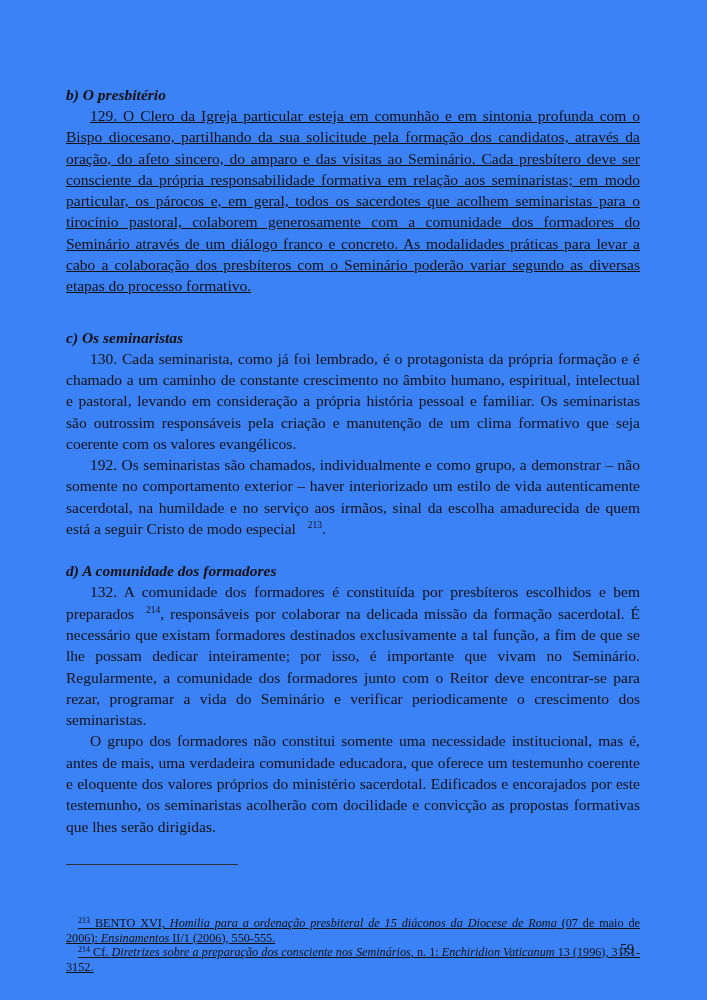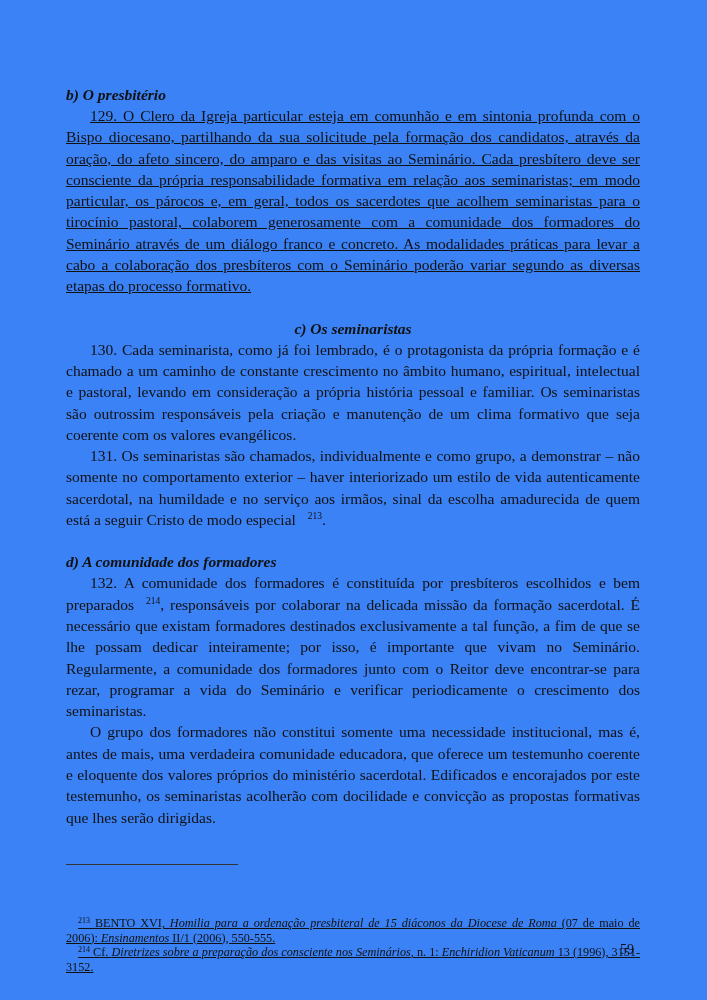--- a/index.html
+++ b/index.html
@@ -15,21 +15,21 @@
     .heading {
       font-weight: bold; font-style: italic; font-size: 15.5px; line-height: 21px;
       margin: 0;
     }
     p.body {
       margin: 0; font-size: 15.5px; line-height: 21.3px; text-align: justify;
       text-indent: 24px; hyphens: none;
     }
     .h-b { margin-top: 0; }
     .p-129 { margin-top: 20px; text-decoration: underline; }
-    .h-c { margin-top: 21px; text-align: center; }
+    .h-c { margin-top: 30px; }
     .p-130 { margin-top: 19px; }
     .p-131 { margin-top: 21px; }
     .h-d { margin-top: 21px; }
     .p-132 { margin-top: 19px; }
     .p-grupo { margin-top: 21px; }
     sup { font-size: 9.5px; line-height: 0; vertical-align: 6px; padding-left: 12px; }
     .fn-rule {
       position: absolute; left: 66px; top: 864px; width: 172px; height: 0;
       border-top: 1px solid #333;
     }
@@ -47,21 +47,21 @@
 <body>
 
 <div class="page">
   <div class="content">
 
     <h3 class="heading h-b">b) O presbitério</h3>
     <p class="body p-129">129. O Clero da Igreja particular esteja em comunhão e em sintonia profunda com o Bispo diocesano, partilhando da sua solicitude pela formação dos candidatos, através da oração, do afeto sincero, do amparo e das visitas ao Seminário. Cada presbítero deve ser consciente da própria responsabilidade formativa em relação aos seminaristas; em modo particular, os párocos e, em geral, todos os sacerdotes que acolhem seminaristas para o tirocínio pastoral, colaborem generosamente com a comunidade dos formadores do Seminário através de um diálogo franco e concreto. As modalidades práticas para levar a cabo a colaboração dos presbíteros com o Seminário poderão variar segundo as diversas etapas do processo formativo.</p>
 
     <h3 class="heading h-c">c) Os seminaristas</h3>
     <p class="body p-130">130. Cada seminarista, como já foi lembrado, é o protagonista da própria formação e é chamado a um caminho de constante crescimento no âmbito humano, espiritual, intelectual e pastoral, levando em consideração a própria história pessoal e familiar. Os seminaristas são outrossim responsáveis pela criação e manutenção de um clima formativo que seja coerente com os valores evangélicos.</p>
-    <p class="body p-131"><span>131. Os seminaristas são chamados, individualmente e como grupo, a demonstrar – não somente no comportamento exterior – haver interiorizado um estilo de vida autenticamente sacerdotal, na humildade e no serviço aos irmãos, sinal da escolha amadurecida de quem está a seguir Cristo de modo especial</span><sup>213</sup><span>.</span></p>
+    <p class="body p-131"><span>192. Os seminaristas são chamados, individualmente e como grupo, a demonstrar – não somente no comportamento exterior – haver interiorizado um estilo de vida autenticamente sacerdotal, na humildade e no serviço aos irmãos, sinal da escolha amadurecida de quem está a seguir Cristo de modo especial</span><sup>213</sup><span>.</span></p>
 
     <h3 class="heading h-d">d) A comunidade dos formadores</h3>
     <p class="body p-132"><span>132. A comunidade dos formadores é constituída por presbíteros escolhidos e bem preparados</span><sup>214</sup><span>, responsáveis por colaborar na delicada missão da formação sacerdotal. É necessário que existam formadores destinados exclusivamente a tal função, a fim de que se lhe possam dedicar inteiramente; por isso, é importante que vivam no Seminário. Regularmente, a comunidade dos formadores junto com o Reitor deve encontrar-se para rezar, programar a vida do Seminário e verificar periodicamente o crescimento dos seminaristas.</span></p>
     <p class="body p-grupo">O grupo dos formadores não constitui somente uma necessidade institucional, mas é, antes de mais, uma verdadeira comunidade educadora, que oferece um testemunho coerente e eloquente dos valores próprios do ministério sacerdotal. Edificados e encorajados por este testemunho, os seminaristas acolherão com docilidade e convicção as propostas formativas que lhes serão dirigidas.</p>
 
   </div>
 
   <div class="fn-rule"></div>
 
   <div class="footnotes">

